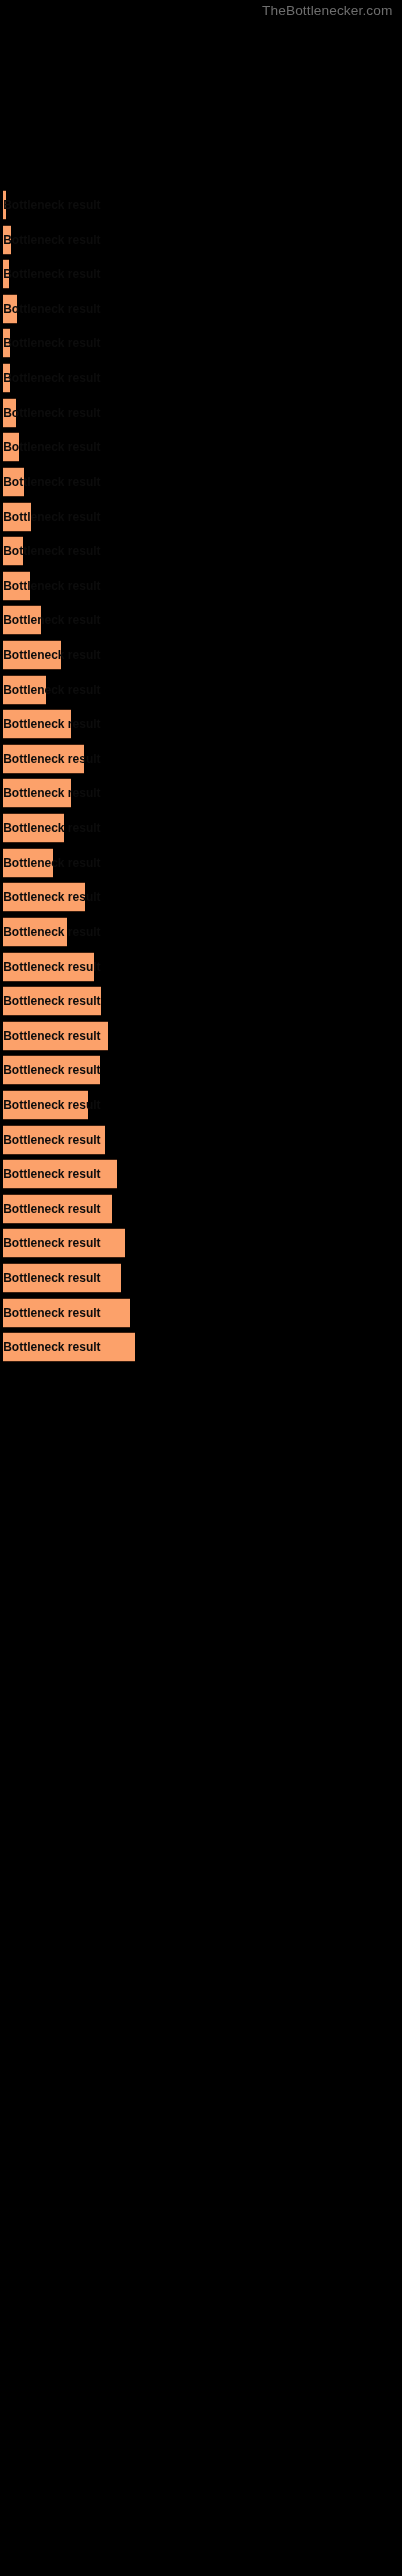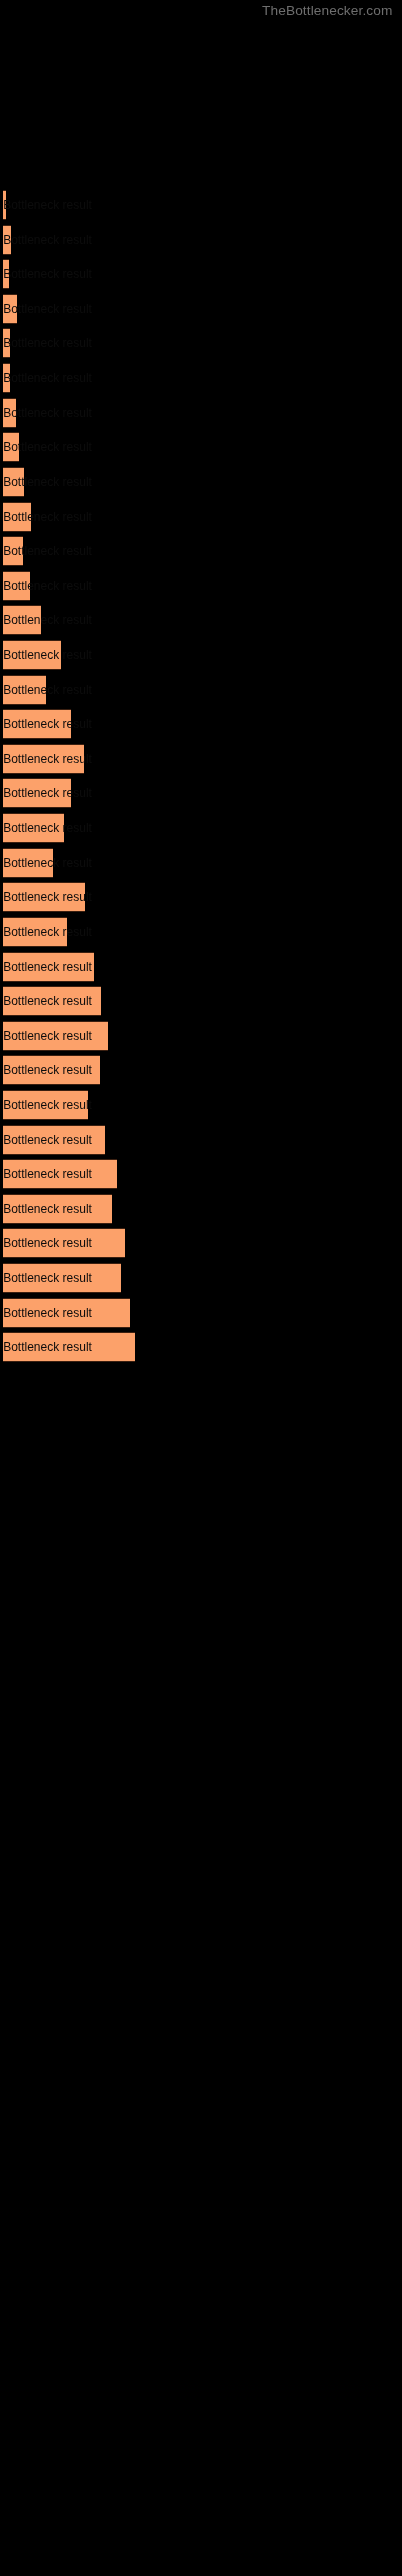--- a/index.html
+++ b/index.html
@@ -40,20 +40,21 @@
     left: 0;
     top: 0;
     width: 403px;
     height: 2576px;
   }
   .bar-row {
     position: absolute;
     left: 0;
     width: 333px;
     height: 30px;
+    font-weight: bold;
   }
   .bar {
     position: absolute;
     left: 3.2px;
     top: 0;
     height: 30px;
     background: #fca16a;
     border-top: 0.8px solid #3a1f10;
     border-bottom: 0.8px solid #3a1f10;
     box-sizing: border-box;

